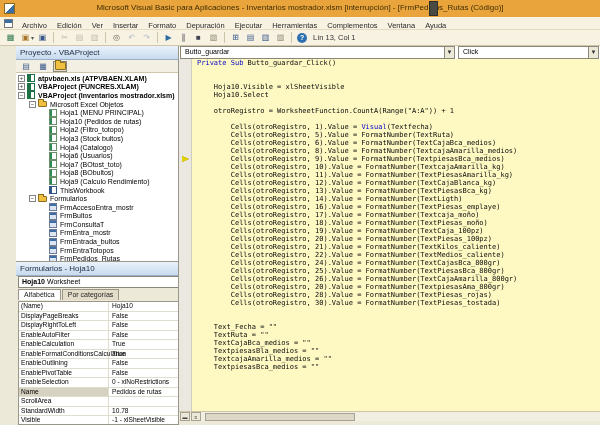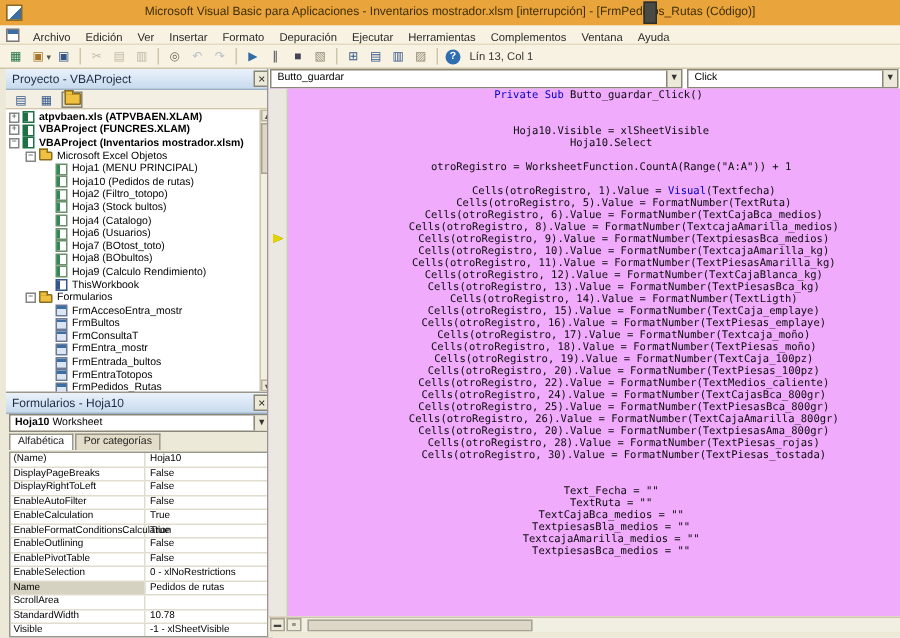--- a/index.html
+++ b/index.html
@@ -27,21 +27,21 @@
            display:flex;align-items:center;border-bottom:1px solid #CFC5A8;box-sizing:border-box;padding-left:3px;}
   .ticon{display:inline-block;width:13px;height:12px;line-height:12px;text-align:center;font-size:8px;margin:0 1px;}
   .ticon.dim{opacity:.55;}
   .ticon.round{border-radius:50%;width:10px;height:10px;line-height:10px;font-size:7px;font-weight:bold;margin:0 2px;}
   .tdd{font-size:6px;color:#555;margin-left:-2px;margin-right:1px;}
   .tsep{display:inline-block;width:1px;height:11px;background:#CFC5A8;margin:0 3px;}
   .pos-label{font-size:7.5px;color:#333;margin-left:4px;}
   .tb-handle{position:absolute;left:429px;top:1px;width:7px;height:13px;background:#4a4a45;border:1px solid #2e2e2a;}
 
   
-  .leftcol{position:absolute;top:46px;left:4px;width:178px;height:379px;background:#ECE9D8;border-right:4px solid #7f1d1d;box-sizing:border-box;}
+  .leftcol{position:absolute;top:46px;left:16px;width:178px;height:379px;background:#ECE9D8;border-right:4px solid #7f1d1d;box-sizing:border-box;}
   .phdr{position:absolute;left:0;width:178px;height:14px;background:linear-gradient(#EAF2FB,#C7DAEE);
         border-bottom:1px solid #9ab0c8;box-sizing:border-box;font-size:8px;color:#1d2c45;padding:2px 0 0 4px;}
   .closebtn{position:absolute;right:2px;top:1px;width:11px;height:11px;background:#ECE9D8;border:1px solid #8a8678;
             font-size:8px;line-height:9px;text-align:center;color:#222;box-sizing:border-box;}
   .projtools{position:absolute;top:14px;left:0;width:178px;height:13px;background:#F3EFE2;border-bottom:1px solid #CFC5A8;
              box-sizing:border-box;display:flex;align-items:center;padding-left:3px;gap:3px;}
   .ptool{width:14px;height:11px;text-align:center;font-size:8px;line-height:11px;color:#34568b;}
   .ptool.pressed{border:1px solid #8a8678;background:#E2DCC8;box-sizing:border-box;display:flex;align-items:center;justify-content:center;}
   .mini-folder{display:inline-block;width:9px;height:6px;background:#F0C040;border:1px solid #8a6d1e;border-radius:1px;position:relative;}
   .mini-folder::before{content:"";position:absolute;top:-3px;left:-1px;width:4px;height:2px;background:#F0C040;border:1px solid #8a6d1e;border-bottom:none;}
@@ -80,21 +80,21 @@
   .pname{width:90px;flex:none;padding-left:2px;border-right:1px solid #E0DCCE;box-sizing:border-box;white-space:nowrap;height:100%;line-height:8.5px;}
   .pname.sel{background:#D6D2C2;}
   .pval{flex:1;padding-left:3px;white-space:nowrap;height:100%;line-height:8.5px;}
 
   
   .codepanel{position:absolute;top:46px;left:178px;width:422px;height:379px;background:#fff;border-left:1px solid #9a968a;box-sizing:border-box;}
   .combo{position:absolute;top:0;height:13px;background:#fff;border:1px solid #8a8678;box-sizing:border-box;
          font-size:7px;padding:1px 0 0 4px;}
   .combo-obj{left:1px;width:275px;}
   .combo-evt{left:279px;width:141px;}
-  .codebody{position:absolute;top:13px;left:0;width:422px;height:352px;overflow:hidden;background:#f0abfc;text-align:center;}
+  .codebody{position:absolute;top:13px;left:0;width:422px;height:352px;overflow:hidden;background:#fef9c3;}
   .marginbar{position:absolute;top:0;left:0;width:13px;height:100%;background:#EAE8E0;border-right:1px solid #D0CCBE;box-sizing:border-box;}
   .codelines{position:absolute;top:0;left:18px;right:0;height:100%;font-family:"DejaVu Sans Mono",monospace;font-size:7px;color:#0a0a0a;}
   .cline{height:8px;line-height:8px;white-space:pre;}
   .kw{color:#0000C8;}
   .hlline{background:#FFF200;color:#000;}
   .exec-arrow{position:absolute;left:3px;width:0;height:0;border-left:7px solid #E3D400;border-top:3.5px solid transparent;
               border-bottom:3.5px solid transparent;filter:drop-shadow(0 0 .5px #807400);}
   .hscroll{position:absolute;top:365px;left:0;width:422px;height:10px;background:#F1EEE2;border-top:1px solid #CFC5A8;box-sizing:border-box;display:flex;align-items:center;}
   .viewbtn{width:10px;height:9px;background:#ECE9D8;border:1px solid #A8A292;box-sizing:border-box;font-size:5px;line-height:8px;text-align:center;color:#444;margin-left:1px;}
   .hthumb{width:150px;height:8px;background:#DCD7C6;border:1px solid #A8A292;box-sizing:border-box;margin-left:4px;}
@@ -353,26 +353,26 @@
           <div class="cline">        Cells(otroRegistro, 1).Value = <span class="kw">Visual</span>(Textfecha)</div>
           <div class="cline">        Cells(otroRegistro, 5).Value = FormatNumber(TextRuta)</div>
           <div class="cline">        Cells(otroRegistro, 6).Value = FormatNumber(TextCajaBca_medios)</div>
           <div class="cline">        Cells(otroRegistro, 8).Value = FormatNumber(TextcajaAmarilla_medios)</div>
           <div class="cline">        Cells(otroRegistro, 9).Value = FormatNumber(TextpiesasBca_medios)</div>
           <div class="cline">        Cells(otroRegistro, 10).Value = FormatNumber(TextcajaAmarilla_kg)</div>
           <div class="cline">        Cells(otroRegistro, 11).Value = FormatNumber(TextPiesasAmarilla_kg)</div>
           <div class="cline">        Cells(otroRegistro, 12).Value = FormatNumber(TextCajaBlanca_kg)</div>
           <div class="cline">        Cells(otroRegistro, 13).Value = FormatNumber(TextPiesasBca_kg)</div>
           <div class="cline">        Cells(otroRegistro, 14).Value = FormatNumber(TextLigth)</div>
-          <div class="cline">        Cells(otroRegistro, 15).Value = FormatNumber(TextCaja_emplaye)</div>
           <div class="cline">        Cells(otroRegistro, 16).Value = FormatNumber(TextPiesas_emplaye)</div>
           <div class="cline">        Cells(otroRegistro, 17).Value = FormatNumber(Textcaja_moño)</div>
           <div class="cline">        Cells(otroRegistro, 18).Value = FormatNumber(TextPiesas_moño)</div>
           <div class="cline">        Cells(otroRegistro, 19).Value = FormatNumber(TextCaja_100pz)</div>
           <div class="cline">        Cells(otroRegistro, 20).Value = FormatNumber(TextPiesas_100pz)</div>
+          <div class="cline">        Cells(otroRegistro, 21).Value = FormatNumber(TextKilos_caliente)</div>
           <div class="cline">        Cells(otroRegistro, 22).Value = FormatNumber(TextMedios_caliente)</div>
           <div class="cline">        Cells(otroRegistro, 24).Value = FormatNumber(TextCajasBca_800gr)</div>
           <div class="cline">        Cells(otroRegistro, 25).Value = FormatNumber(TextPiesasBca_800gr)</div>
           <div class="cline">        Cells(otroRegistro, 26).Value = FormatNumber(TextCajaAmarilla_800gr)</div>
           <div class="cline">        Cells(otroRegistro, 20).Value = FormatNumber(TextpiesasAma_800gr)</div>
           <div class="cline">        Cells(otroRegistro, 28).Value = FormatNumber(TextPiesas_rojas)</div>
           <div class="cline">        Cells(otroRegistro, 30).Value = FormatNumber(TextPiesas_tostada)</div>
           <div class="cline"></div>
           <div class="cline"></div>
           <div class="cline">    Text_Fecha = ""</div>

